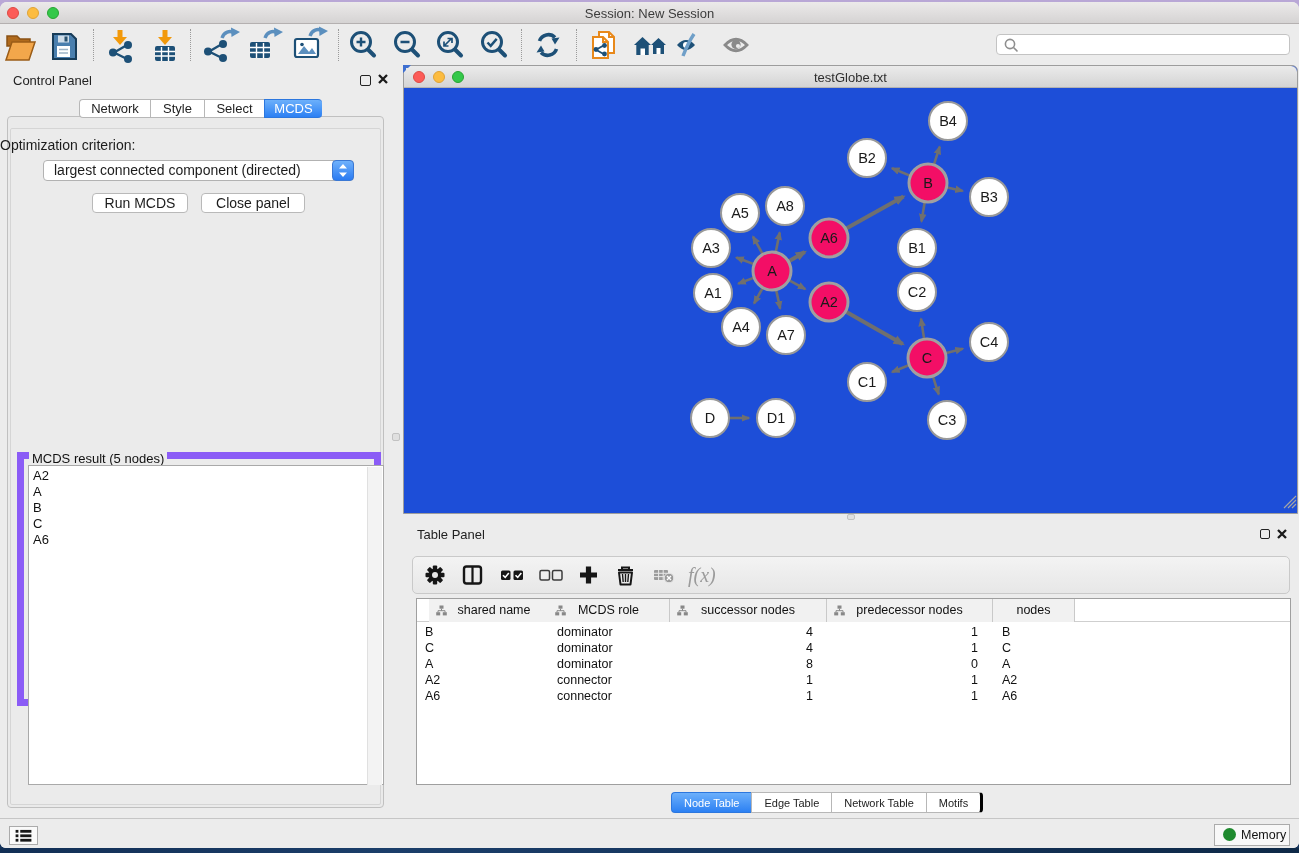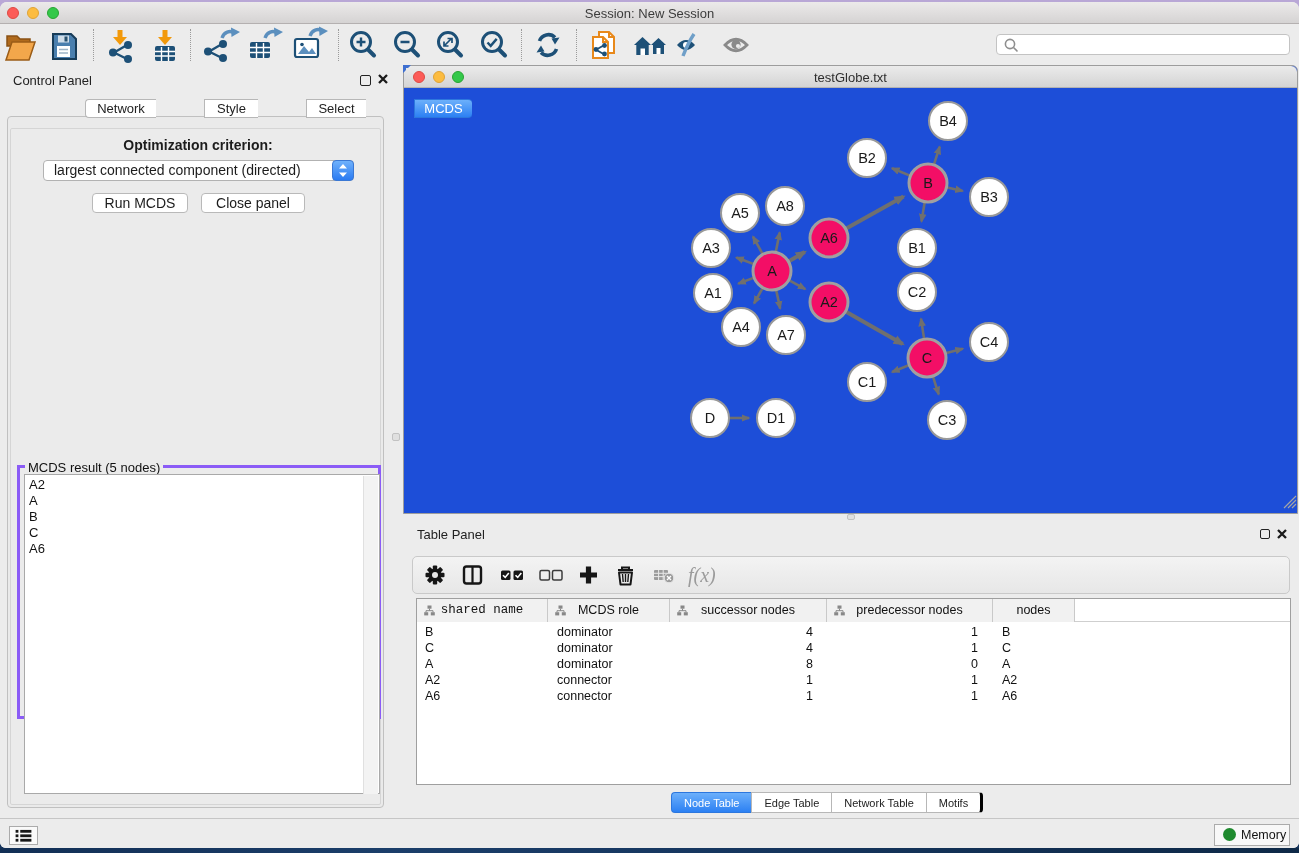--- a/index.html
+++ b/index.html
@@ -14,31 +14,31 @@
 #titlebar .t2{left:27px;background:#fcbc40;border:1px solid #dfa336;}
 #titlebar .t3{left:47px;background:#34c84a;border:1px solid #28a433;}
 #titlebar .ttl{position:absolute;width:100%;text-align:center;top:4px;font-size:13px;color:#3c3c3c;}
 #toolbar{position:absolute;left:0;top:23px;width:1299px;height:40px;background:#ececec;}
 #toolbar svg{overflow:visible;}
 .sep{position:absolute;top:4px;height:32px;border-left:1px dotted #9a9a9a;}
 #search{position:absolute;left:996px;top:9px;width:294px;height:21px;background:#fff;border:1px solid #c3c3c3;border-radius:4px;}
 .cpanel-hd{position:absolute;left:0;top:64px;width:396px;height:30px;}
 .cpanel-hd .t{position:absolute;left:13px;top:7px;font-size:13px;color:#222;}
 .wbox{position:absolute;width:11px;height:11px;border:1.5px solid #222;border-radius:2px;}
-#tabs{position:absolute;left:85px;top:97px;height:16px;display:flex;z-index:5;gap:48px;}
+#tabs{position:absolute;left:79px;top:97px;height:16px;display:flex;z-index:5;}
 #tabs .tab{height:19px;line-height:18px;font-size:13px;color:#222;background:#fff;border:1px solid #b7b7b7;border-right:none;text-align:center;}
 #tabs .tab:first-child{border-radius:4px 0 0 4px;}
 #tabs .tab.sel{background:linear-gradient(#6cb0fb,#2c80f3);color:#fff;border-color:#2c77de;border-radius:0 4px 4px 0;}
 #cp-outer{position:absolute;left:7px;top:114px;width:377px;height:692px;border:1px solid #c0c0c0;border-radius:4px;background:#eaeaea;}
 #cp-inner{position:absolute;left:2px;top:11px;width:371px;height:677px;border:1px solid #d5d5d5;border-radius:2px;background:#ebebeb;}
-#optlabel{position:absolute;left:0;top:135px;width:396px;text-align:center;font-size:14px;color:#1c1c1c;font-weight:bold;}
+#optlabel{position:absolute;left:0;top:135px;width:396px;text-align:left;font-size:14px;color:#1c1c1c;}
 #combo{position:absolute;left:43px;top:158px;width:311px;height:21px;background:#fff;border:1px solid #b2b2b2;border-radius:4px;font-size:14px;color:#1c1c1c;line-height:19px;padding-left:10px;}
 #combo .step{position:absolute;right:-1px;top:-1px;width:22px;height:21px;border-radius:4px;background:linear-gradient(#6fb1fb,#2b7bf2);border:1px solid #3a78d4;}
 .btn{position:absolute;height:20px;background:#fff;border:1px solid #b9b9b9;border-radius:4px;font-size:14px;color:#1c1c1c;text-align:center;line-height:18px;}
-#fieldset{position:absolute;left:17px;top:463px;width:364px;height:254px;border:3px solid #8b5cf6;}
+#fieldset{position:absolute;left:17px;top:450px;width:364px;height:254px;border:7px solid #8b5cf6;}
 #fieldset .leg{position:absolute;left:5px;top:-8px;background:#ebebeb;padding:0 3px;font-size:13px;color:#111;}
 #fieldset .list{position:absolute;left:4px;top:6px;width:356px;height:320px;background:#fff;border:1px solid #a9a9a9;font-size:13px;color:#111;line-height:16px;padding:2px 0 0 4px;}
 #fieldset .sbar{position:absolute;right:1px;top:1px;width:15px;height:318px;background:#f3f3f3;border-left:1px solid #e0e0e0;}
 #netwin{position:absolute;left:403px;top:63px;width:895px;height:449px;background:#1d4ed8;border:1px solid #9d9d9d;border-radius:6px 6px 0 0;}
 #netwin .tb{position:absolute;left:0;top:0;width:100%;height:22px;background:linear-gradient(#ebebeb,#d4d4d4);border-bottom:1px solid #b3b3b3;border-radius:6px 6px 0 0;}
 #netwin .ttl{position:absolute;width:100%;text-align:center;top:4px;font-size:13px;color:#2e2e2e;}
 #graph{position:absolute;left:0;top:20px;}
 #graph text{font-size:14.5px;fill:#1a1a1a;text-anchor:middle;font-family:"Liberation Sans",sans-serif;}
 #graph line{stroke:#6f6f6f;}
 #graph .wh{fill:#fff;stroke:#999;stroke-width:2;}
@@ -370,21 +370,21 @@
         <path d="M241,16.3 h14 M241,19.6 h14 M245.6,13 v10 M250.2,13 v10" stroke="#e9e9e9" stroke-width="1"></path>
         <circle cx="256" cy="21" r="4.8" fill="#9b9b9b" stroke="#e9e9e9" stroke-width="1"></circle>
         <path d="M254,19 l4,4 M258,19 l-4,4" stroke="#fff" stroke-width="1.4"></path>
       </g>
 
       <text x="275" y="25" font-family="Liberation Serif,serif" font-style="italic" font-size="20" fill="#9b9b9b">f(x)</text>
     </svg>
   </div>
   <div id="tblbox">
     <div id="thead">
-      <div class="hcell" style="left:0;width:131px;font-family:Liberation Mono, monospace;"><svg class="hico" width="11" height="11" viewBox="0 0 11 11">
+      <div class="hcell" style="left:12px;width:131px;"><svg class="hico" width="11" height="11" viewBox="0 0 11 11">
             <rect x="3.5" y="0.5" width="4" height="3.2" fill="#888"></rect>
             <path d="M5.5,3.7 v2 M2,7.2 v-1.5 h7 v1.5" stroke="#888" stroke-width="1" fill="none"></path>
             <rect x="0.2" y="7.2" width="4" height="3.2" fill="#888"></rect>
             <rect x="6.8" y="7.2" width="4" height="3.2" fill="#888"></rect>
           </svg>shared name</div>
       <div class="hcell" style="left:131px;width:122px;"><svg class="hico" width="11" height="11" viewBox="0 0 11 11">
             <rect x="3.5" y="0.5" width="4" height="3.2" fill="#888"></rect>
             <path d="M5.5,3.7 v2 M2,7.2 v-1.5 h7 v1.5" stroke="#888" stroke-width="1" fill="none"></path>
             <rect x="0.2" y="7.2" width="4" height="3.2" fill="#888"></rect>
             <rect x="6.8" y="7.2" width="4" height="3.2" fill="#888"></rect>

